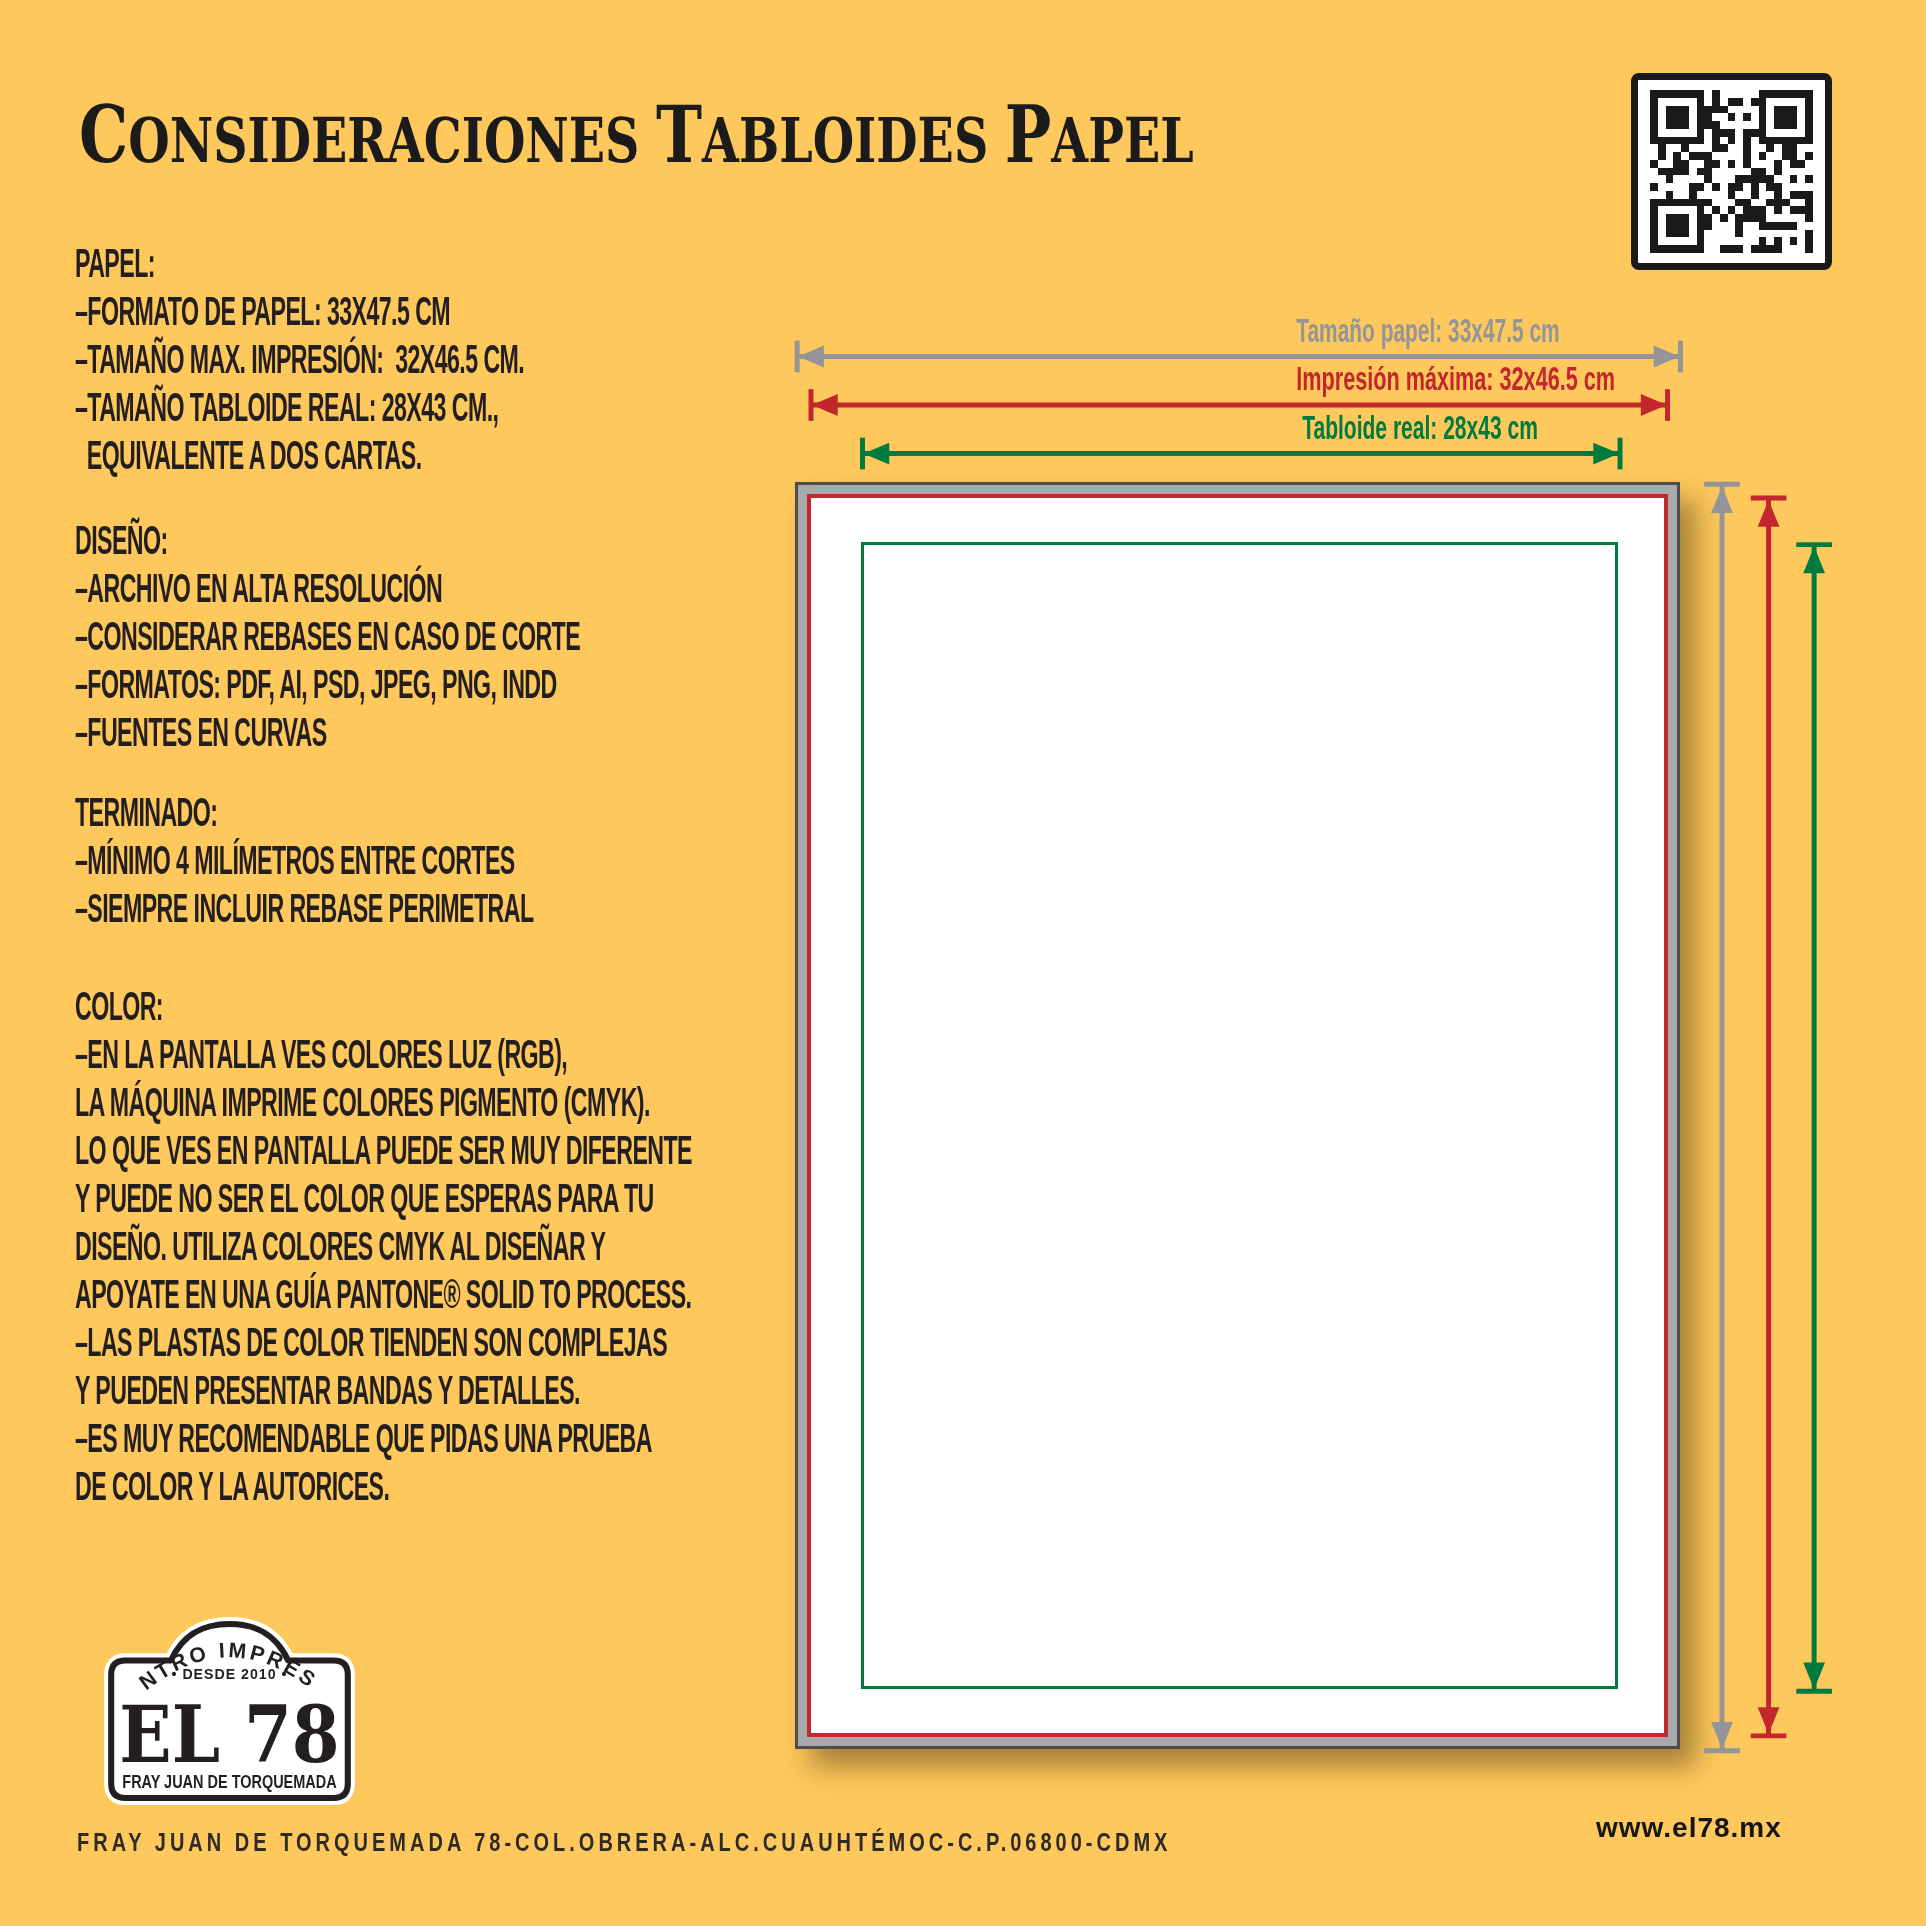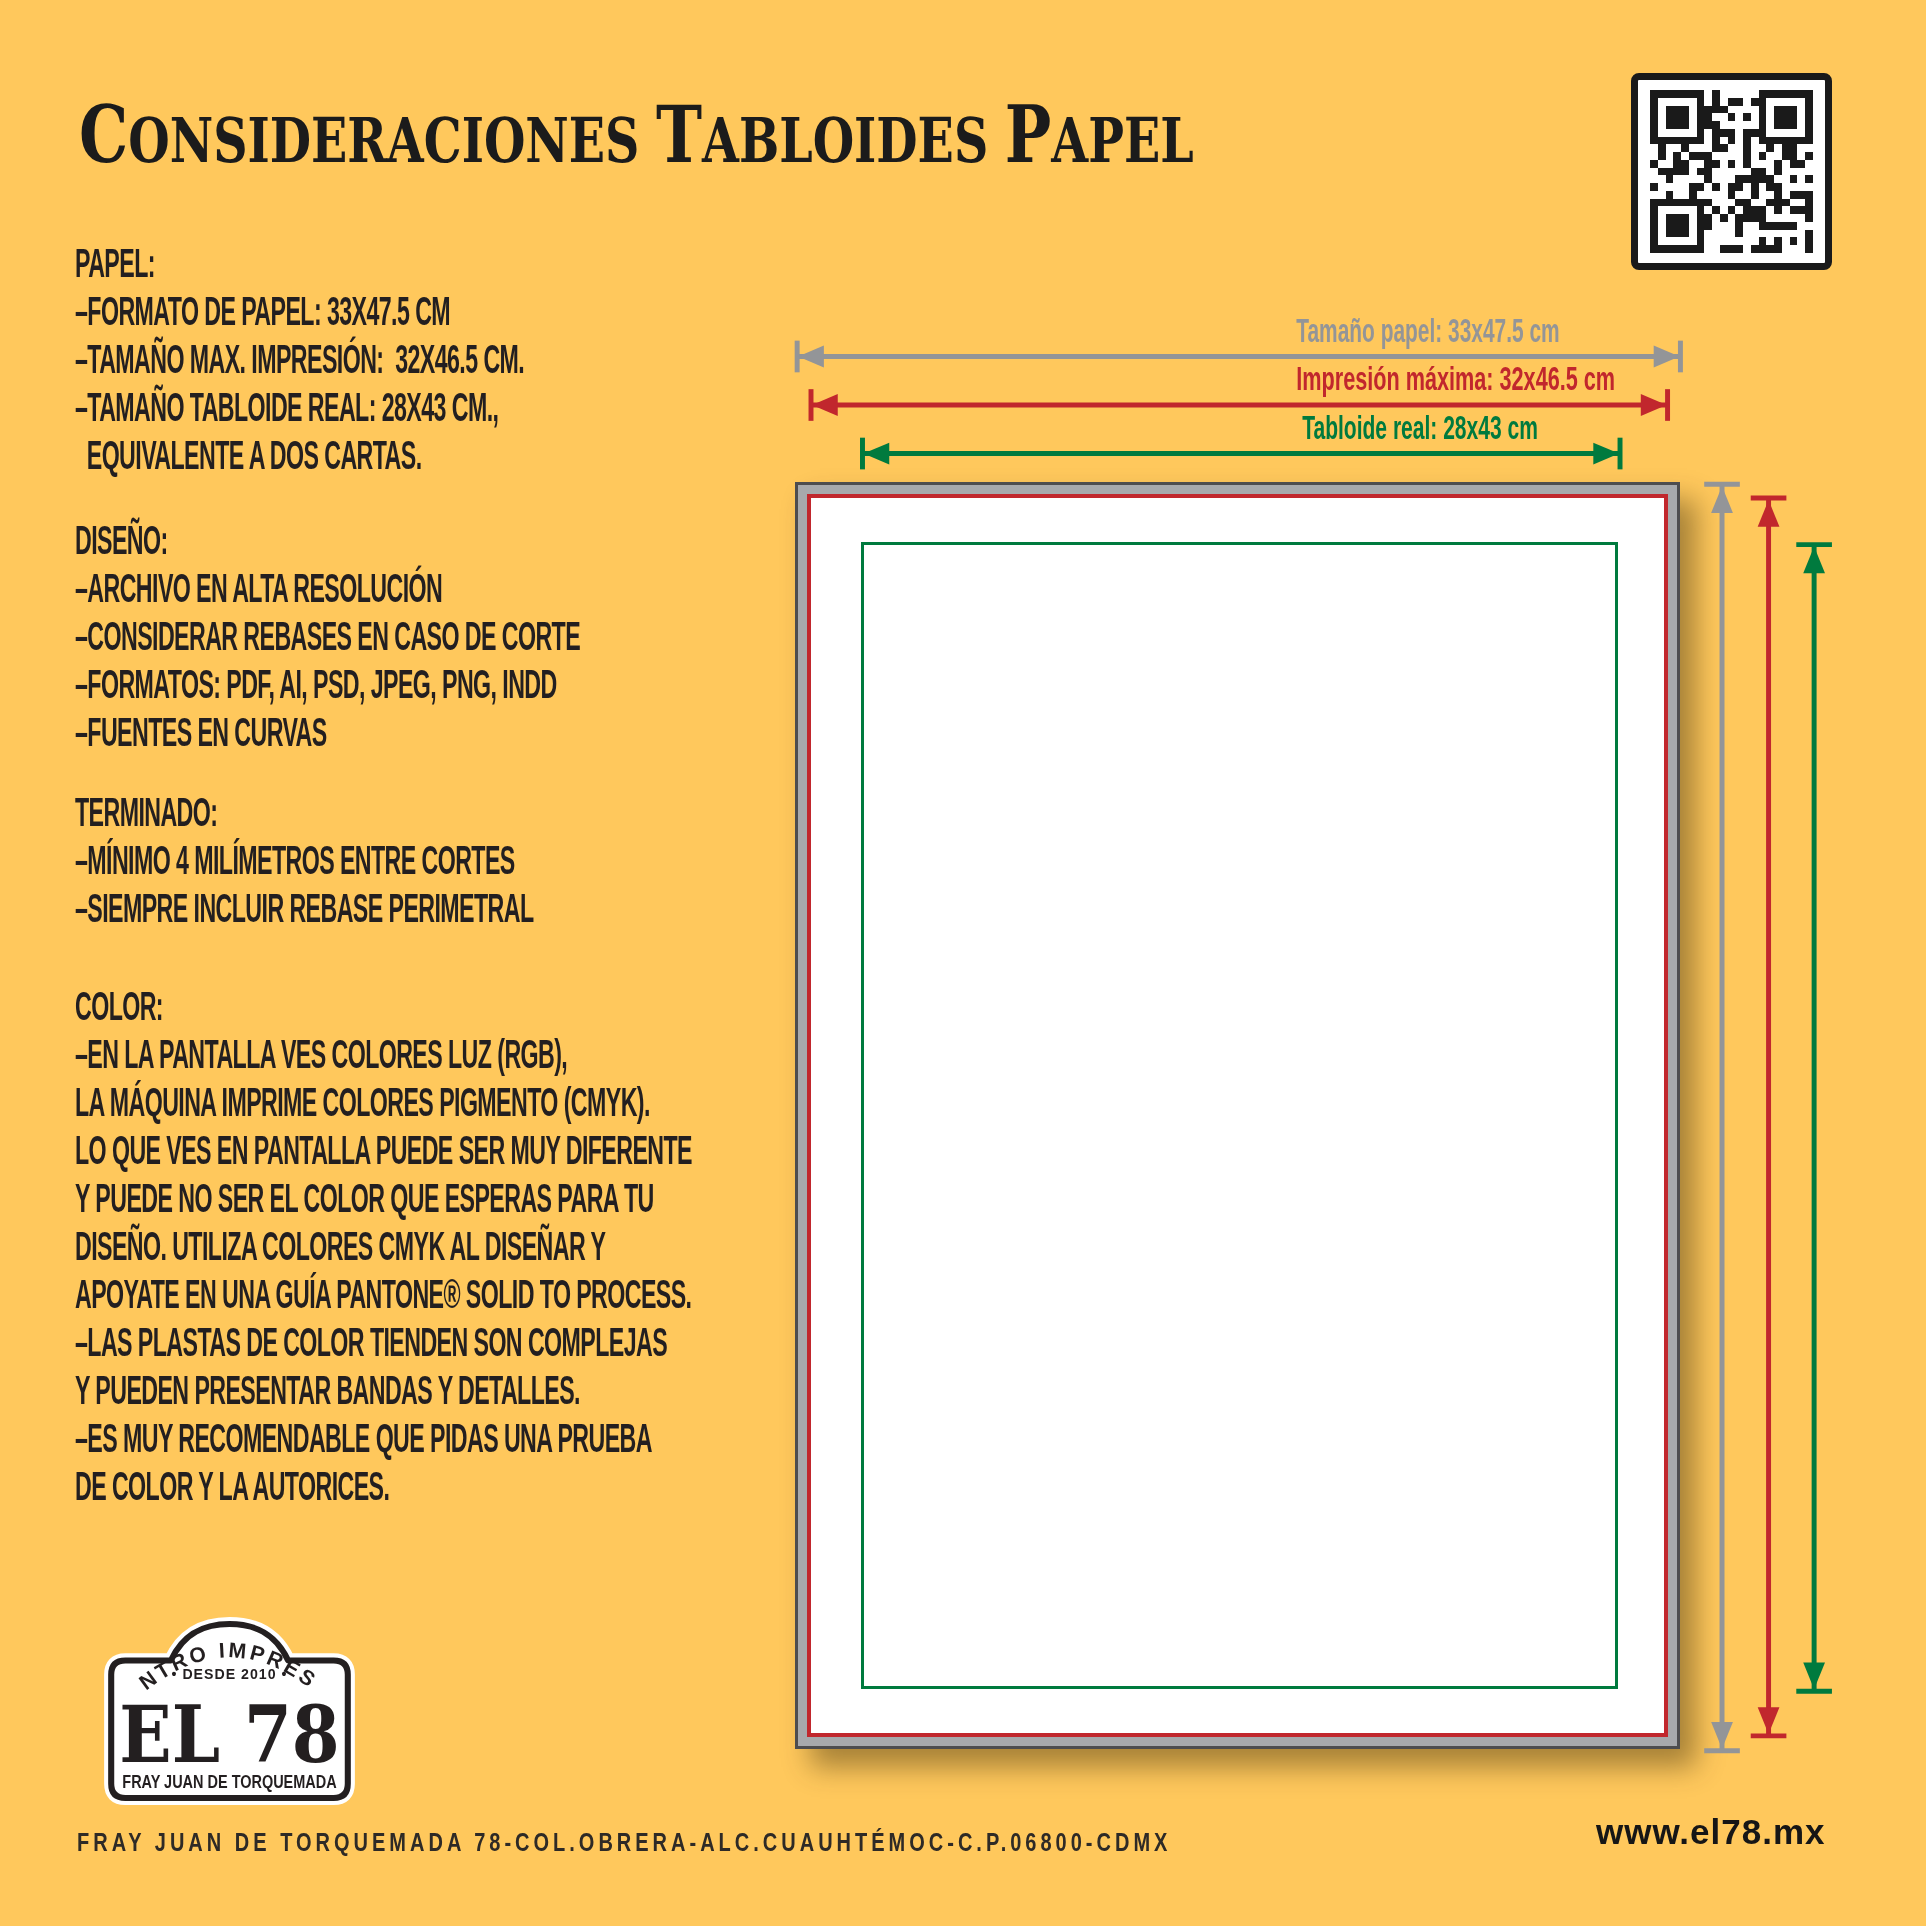--- a/index.html
+++ b/index.html
@@ -66,21 +66,21 @@
   .badge .street{font-weight:bold;font-size:18px;fill:#231F20;}
   
   .address{
     position:absolute;left:77px;top:1828px;
     font-weight:bold;font-size:25px;letter-spacing:5px;
     transform:scaleX(0.8);transform-origin:0 0;
     color:#2E2A26;white-space:nowrap;
   }
   .website{
     position:absolute;left:1596px;top:1812px;
-    font-weight:bold;font-size:35px;letter-spacing:1px;color:#161616;
+    font-weight:bold;font-size:28px;letter-spacing:1px;color:#161616;
   }
 </style>
 </head>
 <body>
 
 <div class="page">
 
   <div class="title"><span class="big">C</span>ONSIDERACIONES <span class="big">T</span>ABLOIDES <span class="big">P</span>APEL</div>
 
   <div class="qr-box">

